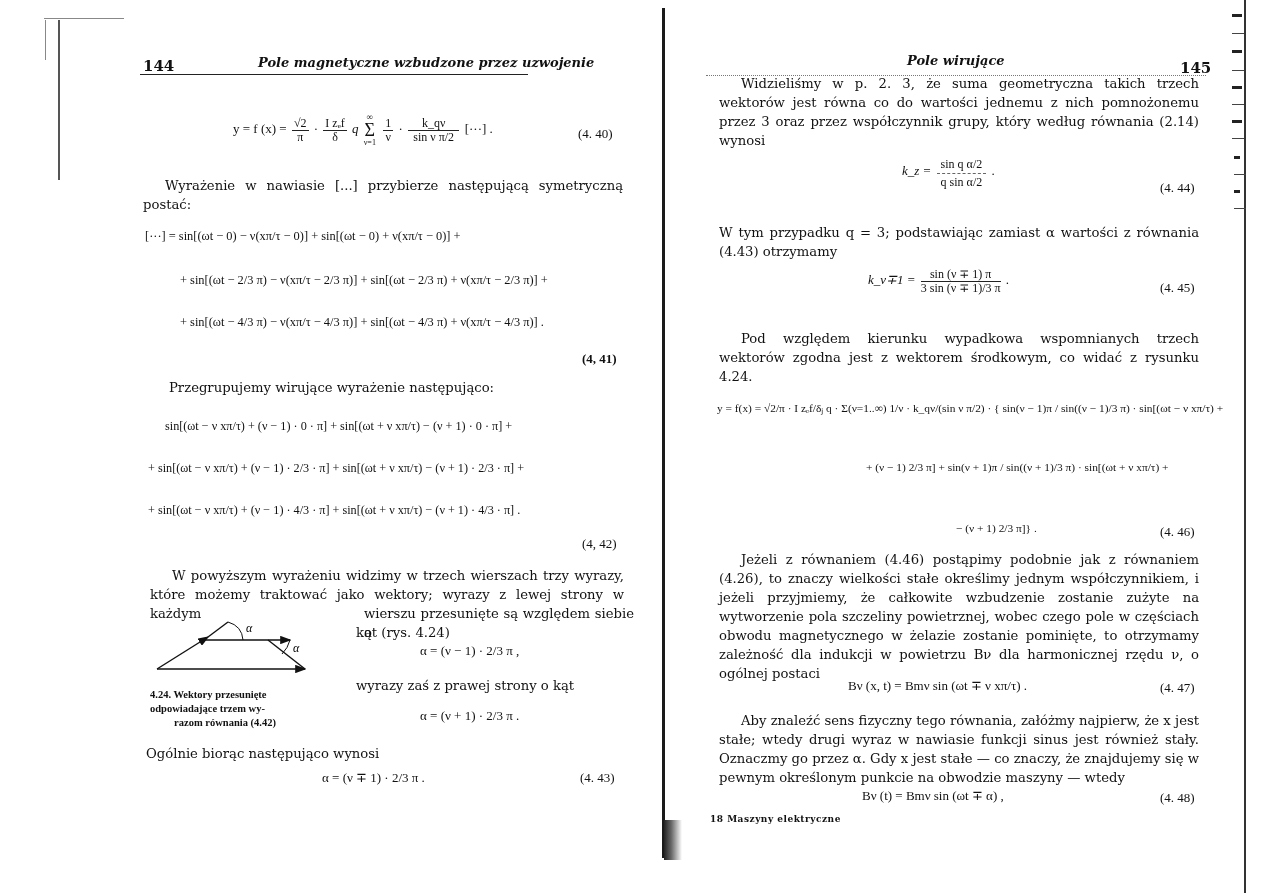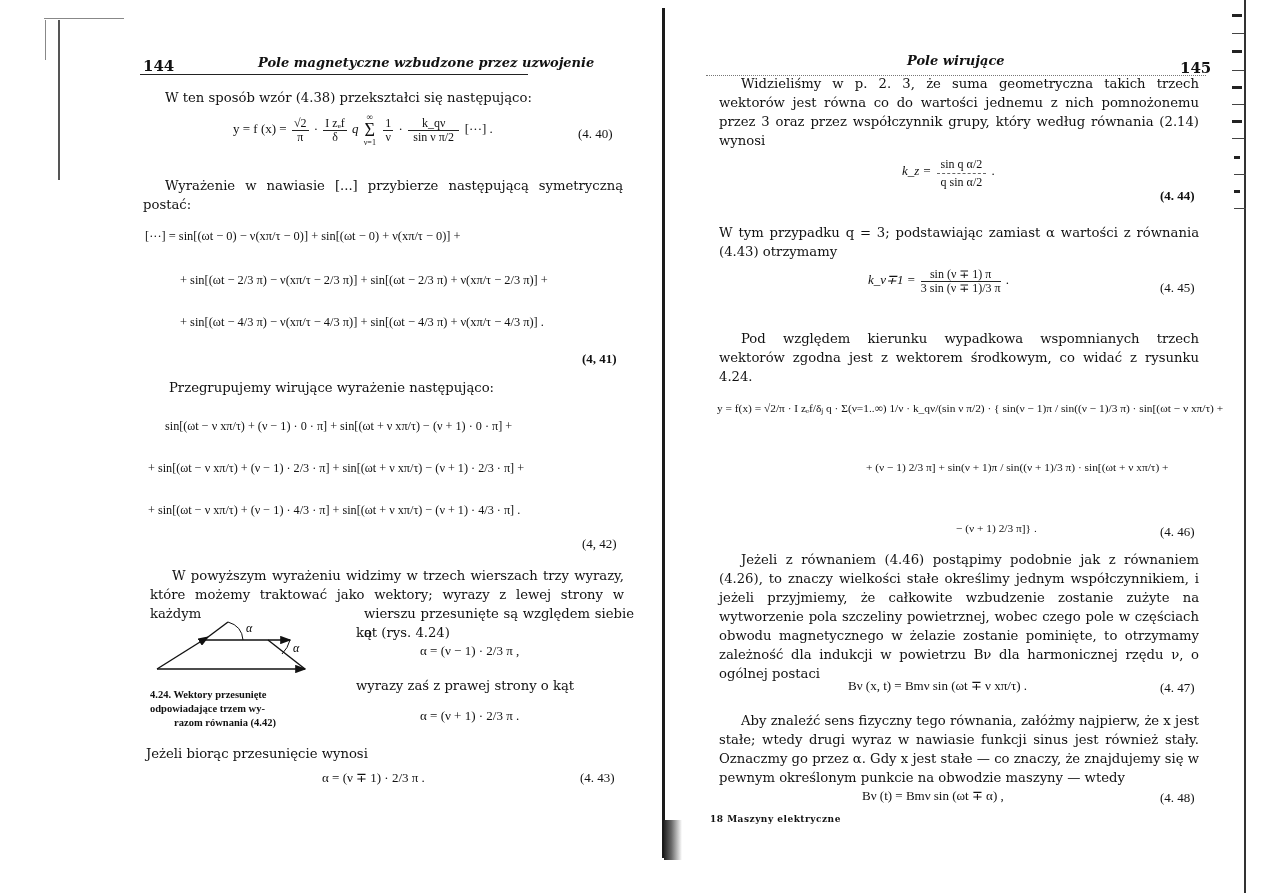--- a/index.html
+++ b/index.html
@@ -54,21 +54,20 @@
   <div class="edge-mark" style="left:1234px;top:156px;width:6px;"></div>
   <div class="edge-line" style="left:1234px;top:174px;"></div>
   <div class="edge-mark" style="left:1234px;top:190px;width:6px;"></div>
   <div class="edge-line" style="left:1234px;top:208px;"></div>
 
   <section class="abs" style="left:0;top:0;width:660px;height:893px;">
     <div class="abs pagenum" style="left:143px;top:57px;">144</div>
     <div class="abs header" style="left:258px;top:55px;">Pole magnetyczne wzbudzone przez uzwojenie</div>
     <div class="rule" style="left:140px;top:74px;width:388px;"></div>
 
-    <div class="abs p indent" style="left:143px;top:88px;width:480px;">W ten sposób wzór (4.38) przekształci się następująco:</div>
 
     <div class="abs eq" style="left:233px;top:113px;">
       <span>y = f (x) =</span>
       <span class="frac"><span class="num">√2</span><span>π</span></span>
       <span>·</span>
       <span class="frac"><span class="num">I zₑf</span><span>δ</span></span>
       <i>q</i>
       <span class="frac" style="font-size:10px;"><span style="font-size:9px;line-height:9px;">∞</span><span style="font-size:18px;line-height:16px;">Σ</span><span style="font-size:8px;line-height:9px;">ν=1</span></span>
       <span class="frac"><span class="num">1</span><span>ν</span></span>
       <span>·</span>
@@ -115,38 +114,38 @@
         <text x="96" y="20" font-size="12" font-style="italic" font-family="Liberation Serif, serif">α</text>
         <text x="143" y="40" font-size="12" font-style="italic" font-family="Liberation Serif, serif">α</text>
       </svg>
       <figcaption class="caption" style="text-align:justify;width:150px;margin-top:6px;">
         <div>4.24. Wektory przesunięte</div>
         <div>odpowiadające trzem wy-</div>
         <div style="text-align:center;">razom równania (4.42)</div>
       </figcaption>
     </figure>
 
-    <div class="abs p" style="left:146px;top:744px;width:480px;">Jeżeli biorąc przesunięcie wynosi</div>
+    <div class="abs p" style="left:146px;top:744px;width:480px;">Ogólnie biorąc następująco wynosi</div>
     <div class="abs eq" style="left:322px;top:770px;">α = (ν ∓ 1) · 2/3 π .</div>
     <div class="abs eqnum" style="left:580px;top:770px;">(4. 43)</div>
   </section>
 
   <section class="abs" style="left:666px;top:0;width:580px;height:893px;">
     <div class="abs header" style="left:241px;top:53px;">Pole wirujące</div>
     <div class="abs pagenum" style="left:514px;top:59px;">145</div>
     <div class="rule dotted" style="left:40px;top:75px;width:500px;"></div>
 
     <div class="abs p indent" style="left:53px;top:74px;width:480px;">Widzieliśmy w p. 2. 3, że suma geometryczna takich trzech wektorów jest równa co do wartości jednemu z nich pomnożonemu przez 3 oraz przez współczynnik grupy, który według równania (2.14) wynosi</div>
 
     <div class="abs eq" style="left:236px;top:156px;">
       <i>k_z =</i>
       <span class="frac"><span class="num" style="border-bottom:1px dashed #666;padding:2px 4px;">sin q α/2</span><span style="padding-top:2px;">q sin α/2</span></span>
       <span>.</span>
     </div>
-    <div class="abs eqnum" style="left:494px;top:188px;font-weight:bold;">(4. 44)</div>
+    <div class="abs eqnum" style="left:494px;top:180px;">(4. 44)</div>
 
     <div class="abs p" style="left:53px;top:223px;width:480px;">W tym przypadku q = 3; podstawiając zamiast α wartości z równania (4.43) otrzymamy</div>
 
     <div class="abs eq" style="left:202px;top:268px;">
       <i>k_ν∓1 =</i>
       <span class="frac"><span class="num" style="padding:0 8px;">sin (ν ∓ 1) π</span><span>3 sin (ν ∓ 1)/3 π</span></span>
       <span>.</span>
     </div>
     <div class="abs eqnum" style="left:494px;top:280px;">(4. 45)</div>
 

